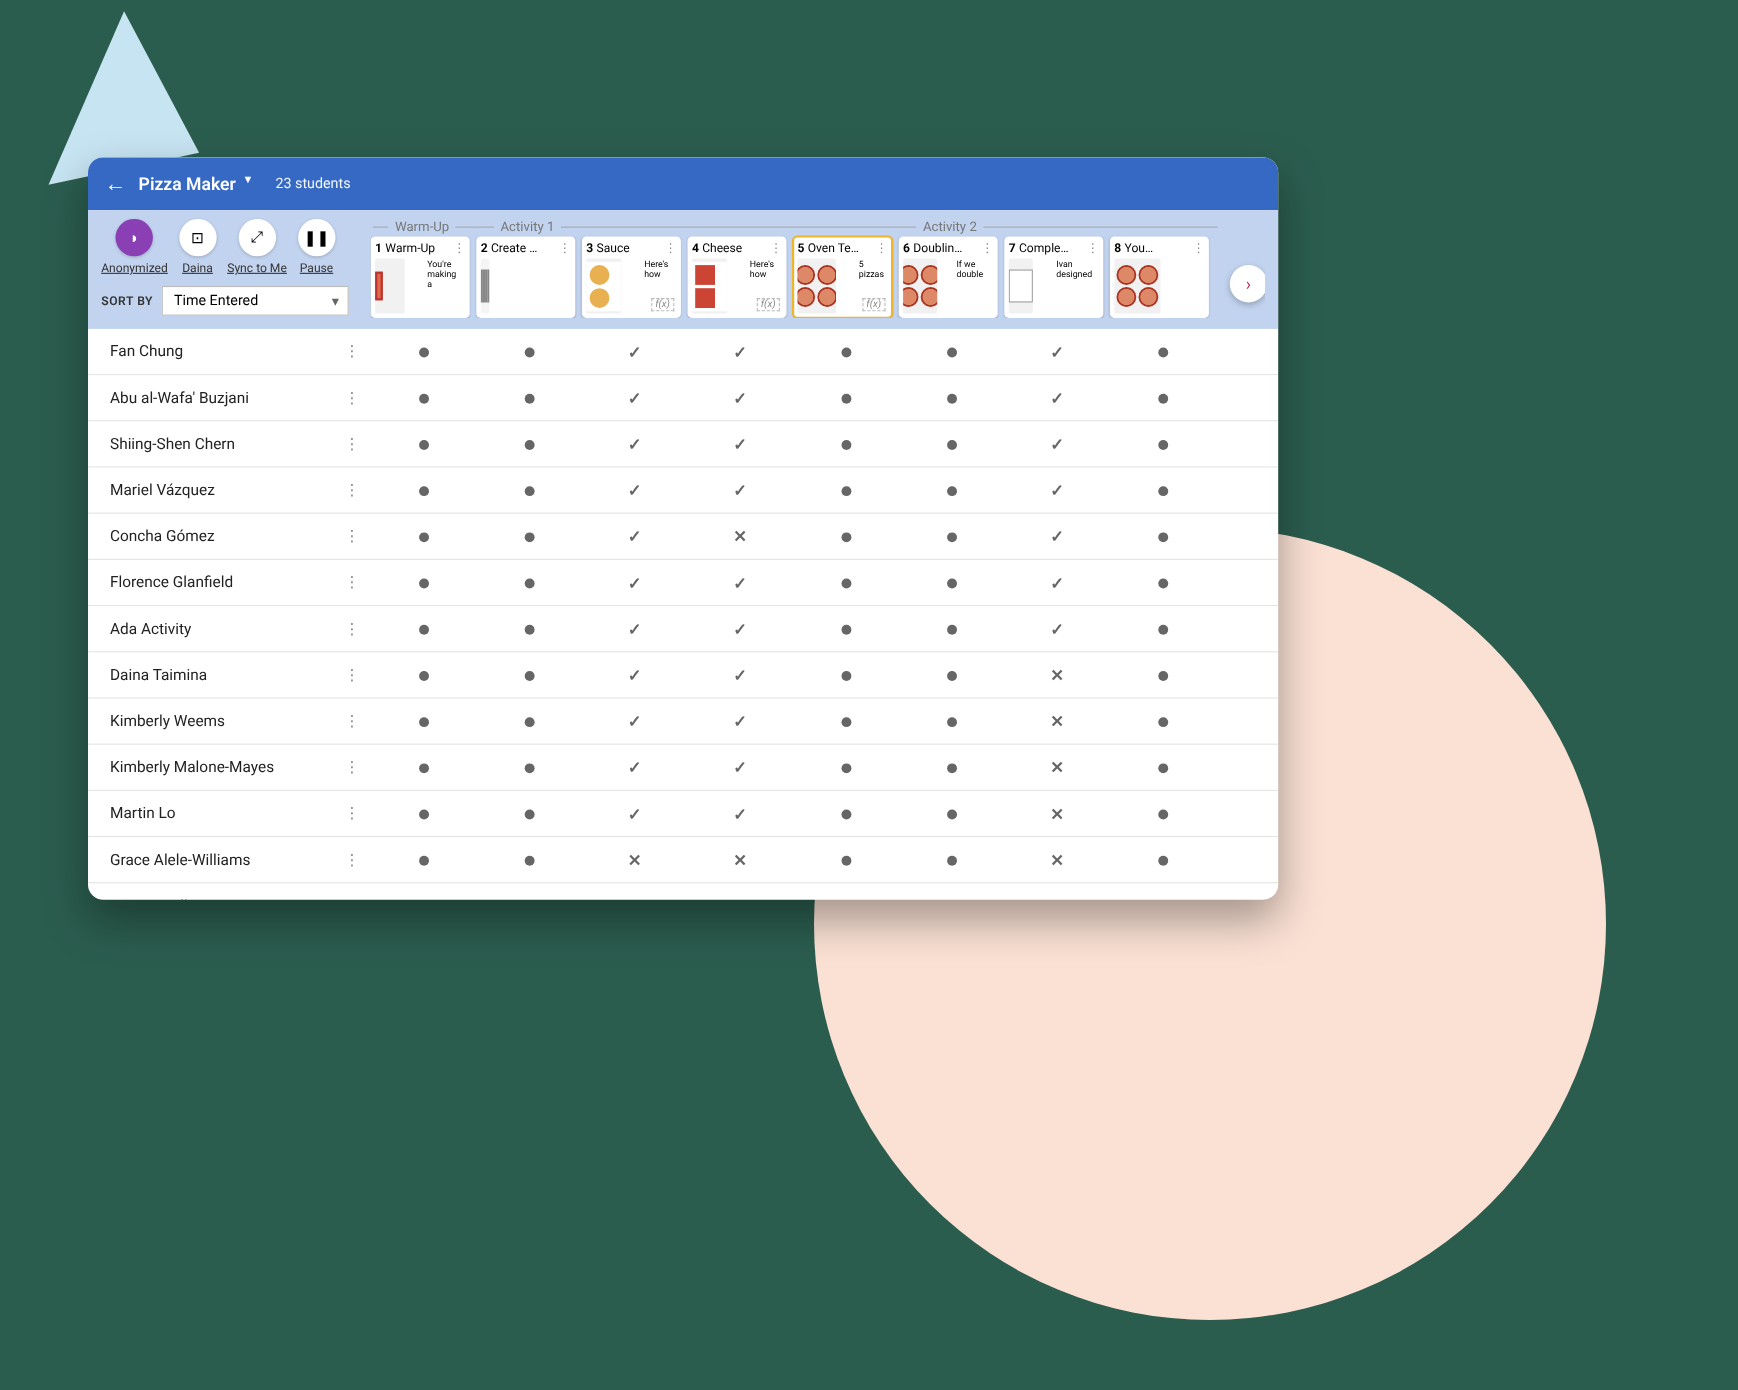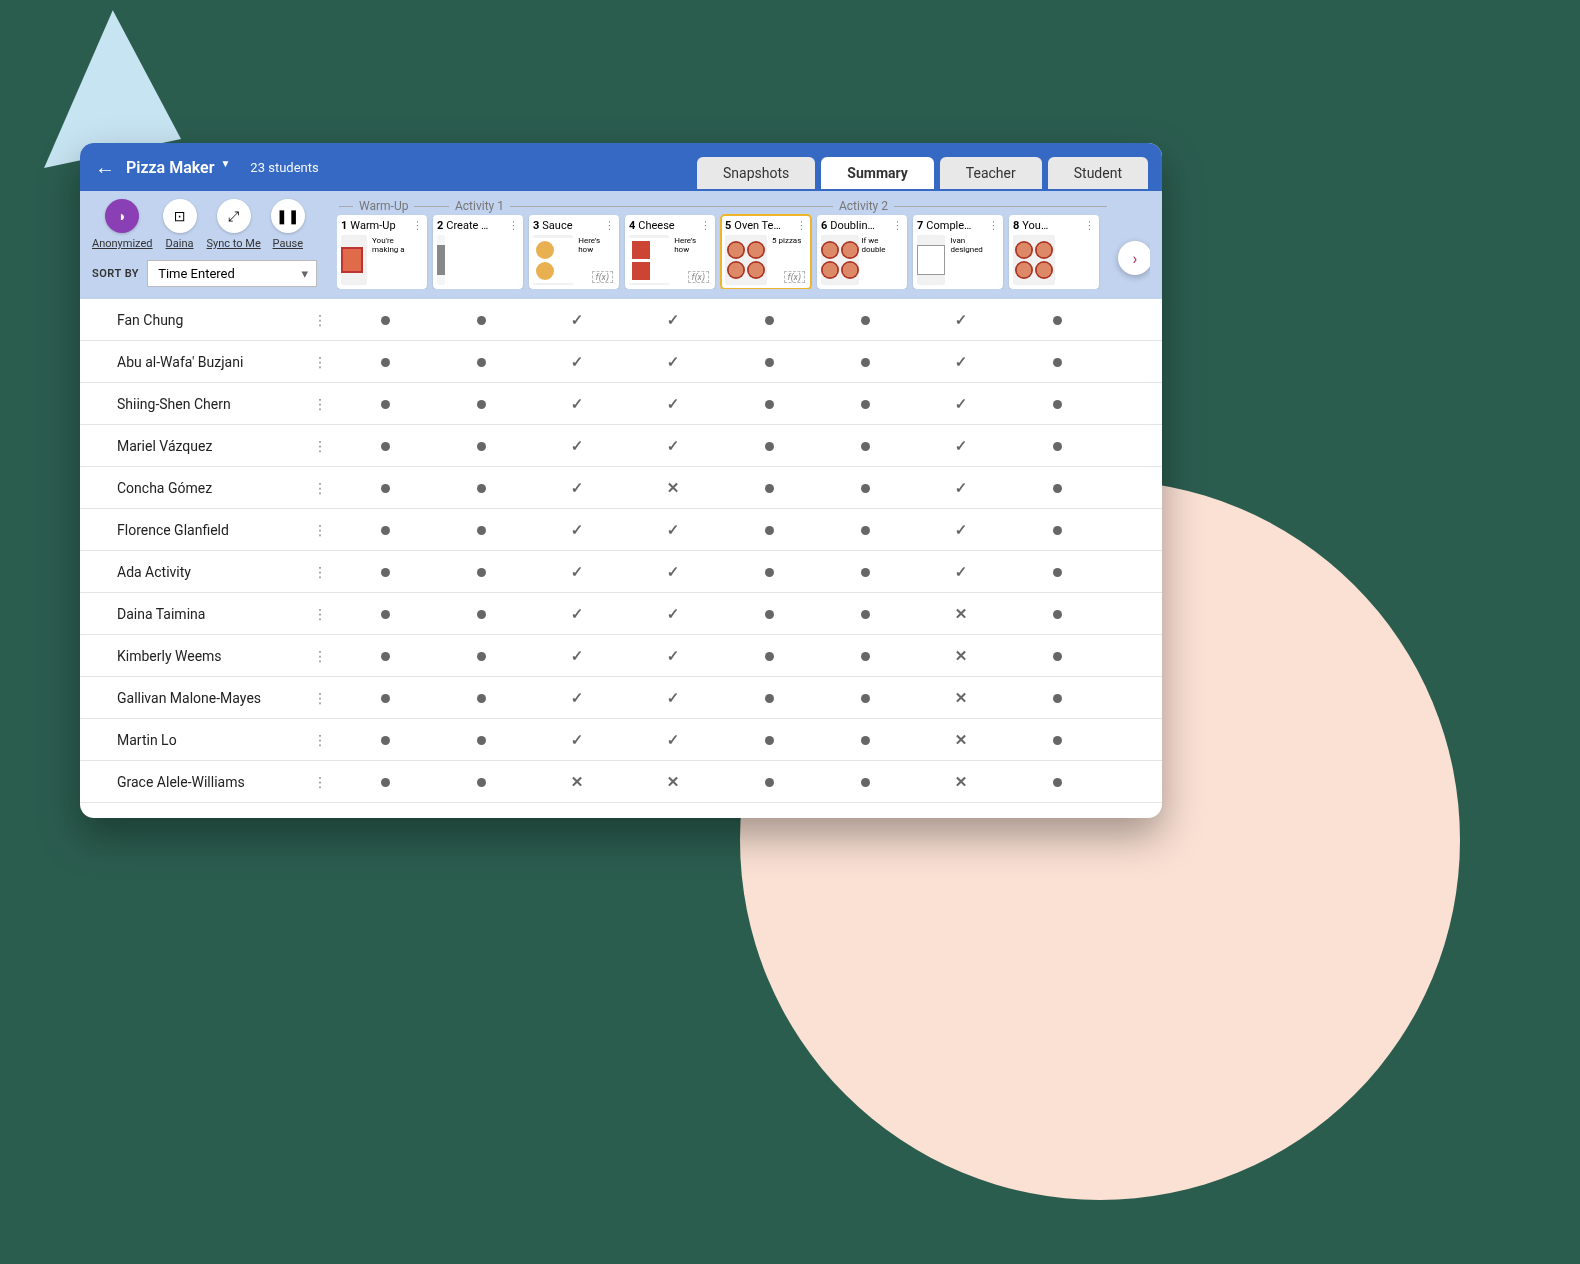--- a/index.html
+++ b/index.html
@@ -59,60 +59,54 @@
 .screen-thumb { height:50px; background:#f1f1f1; border-radius:2px; display:flex;
   align-items:center; justify-content:center; font-size:8px; color:#666; overflow:hidden; }
 .next-btn { position:absolute; right:-2px; top:42px; width:34px; height:34px;
   border-radius:50%; background:#fff; box-shadow:0 2px 6px rgba(0,0,0,.25);
   display:flex; align-items:center; justify-content:center; cursor:pointer;
   color:#b3305e; font-size:16px; z-index:5; }
 
 
 .table { overflow:hidden; }
 .row { display:flex; border-bottom:1px solid #e4e4e4; height:42px; align-items:center; }
-.row .name-cell { width:257px; padding-left:37px; font-size:14px; color:#222;
+.row .name-cell { width:257px; padding-left:20px; font-size:14px; color:#222;
   display:flex; align-items:center; }
 .row .row-more { margin-left:auto; margin-right:10px; color:#888; cursor:pointer; }
 .row .cell { width:96px; text-align:center; color:#555; font-size:15px; }
 .dot { display:inline-block; width:9px; height:9px; background:#666; border-radius:50%; }
 .check::before { content:"✓"; color:#666; font-weight:600; }
 .cross::before { content:"✕"; color:#666; font-weight:600; }
 .th-sliders { background:#f5f5f5; display:flex; justify-content:space-around; align-items:center; }
 .th-sliders span { width:2px; height:30px; background:#888; position:relative; }
 .th-circles { display:flex; flex-wrap:wrap; gap:3px; padding:3px; background:#fff; }
 .th-circles span { width:18px; height:18px; background:#e8b050; border-radius:50%; }
 .th-squares { display:flex; flex-wrap:wrap; gap:3px; padding:3px; background:#fff; }
 .th-squares span { width:18px; height:18px; background:#c43; }
 .th-pizzas4 { display:grid; grid-template-columns:1fr 1fr; gap:2px; padding:2px; }
 .th-pizzas4 span { background:radial-gradient(circle,#d86 55%,#a32 60%); border-radius:50%; width:18px; height:18px; }
-.th-text { font-size:8px; padding:2px; line-height:1.1; }
+.th-text { font-size:8px; padding:2px; line-height:1.1;margin-left:16px; }
 .fx-badge { position:absolute; bottom:2px; right:2px; font-size:9px; font-style:italic;
   color:#888; border:1px dashed #bbb; padding:0 3px; background:#fff; }
 </style>
 </head>
 <body>
 
 <div class="triangle"></div>
 <div class="circle"></div>
 
 <div class="app-window">
 
   <div class="topbar">
     <div class="back-arrow">←</div>
     <div class="title">
       <span>Pizza Maker</span>
       <span class="caret">▼</span>
     </div>
     <div class="student-count">23 students</div>
-    <div class="tabs" id="tabs">
-        <div class="tab">Snapshots</div>
-        <div class="tab active">Summary</div>
-        <div class="tab">Teacher</div>
-        <div class="tab">Student</div>
-      </div>
   </div>
 
   <div class="controls-row">
     <div class="left-controls">
       <div class="control-buttons" id="ctrlbtns">
           <div class="ctrl-btn">
             <div class="ctrl-circle purple">◗</div>
             <div class="ctrl-label">Anonymized</div>
           </div>
           <div class="ctrl-btn">
@@ -411,21 +405,21 @@
         <div class="cell"><span class="dot"></span></div>
         <div class="cell"><span class="check"></span></div>
         <div class="cell"><span class="check"></span></div>
         <div class="cell"><span class="dot"></span></div>
         <div class="cell"><span class="dot"></span></div>
         <div class="cell"><span class="cross"></span></div>
         <div class="cell"><span class="dot"></span></div>
       </div>
       <div class="row">
         <div class="name-cell">
-          <span>Gallivan Malone-Mayes</span>
+          <span>Kimberly Malone-Mayes</span>
           <span class="row-more">⋮</span>
         </div>
         <div class="cell"><span class="dot"></span></div>
         <div class="cell"><span class="dot"></span></div>
         <div class="cell"><span class="check"></span></div>
         <div class="cell"><span class="check"></span></div>
         <div class="cell"><span class="dot"></span></div>
         <div class="cell"><span class="dot"></span></div>
         <div class="cell"><span class="cross"></span></div>
         <div class="cell"><span class="dot"></span></div>

